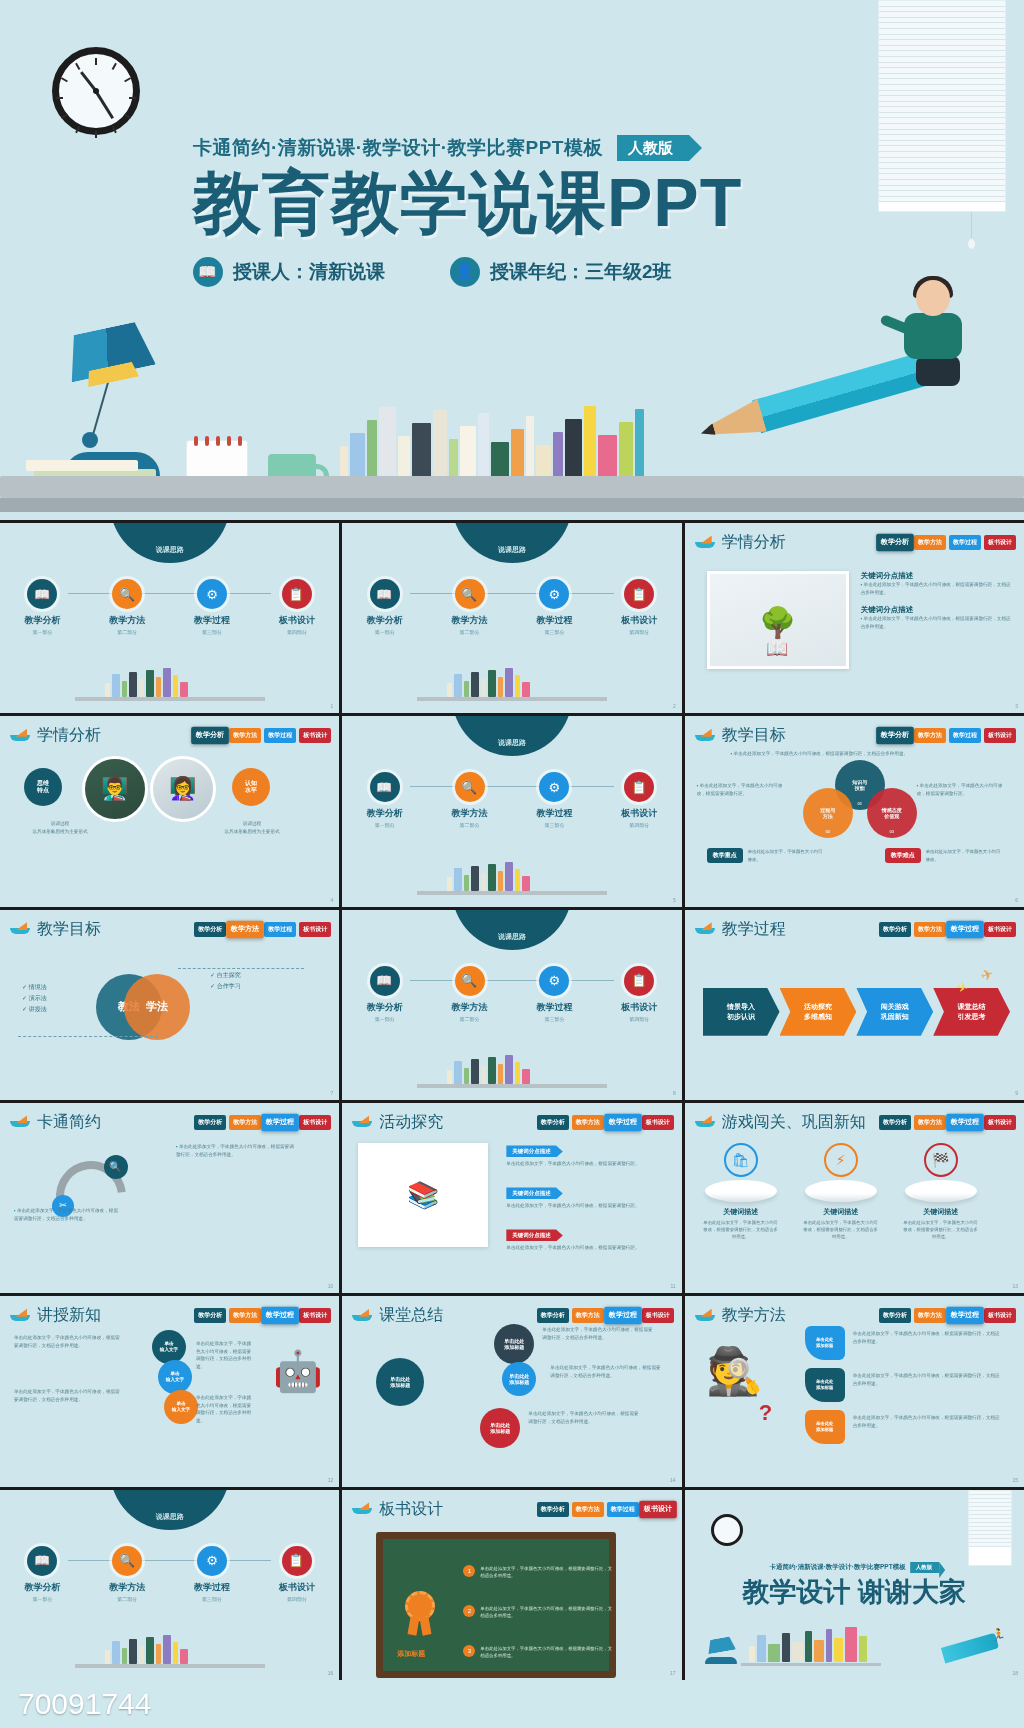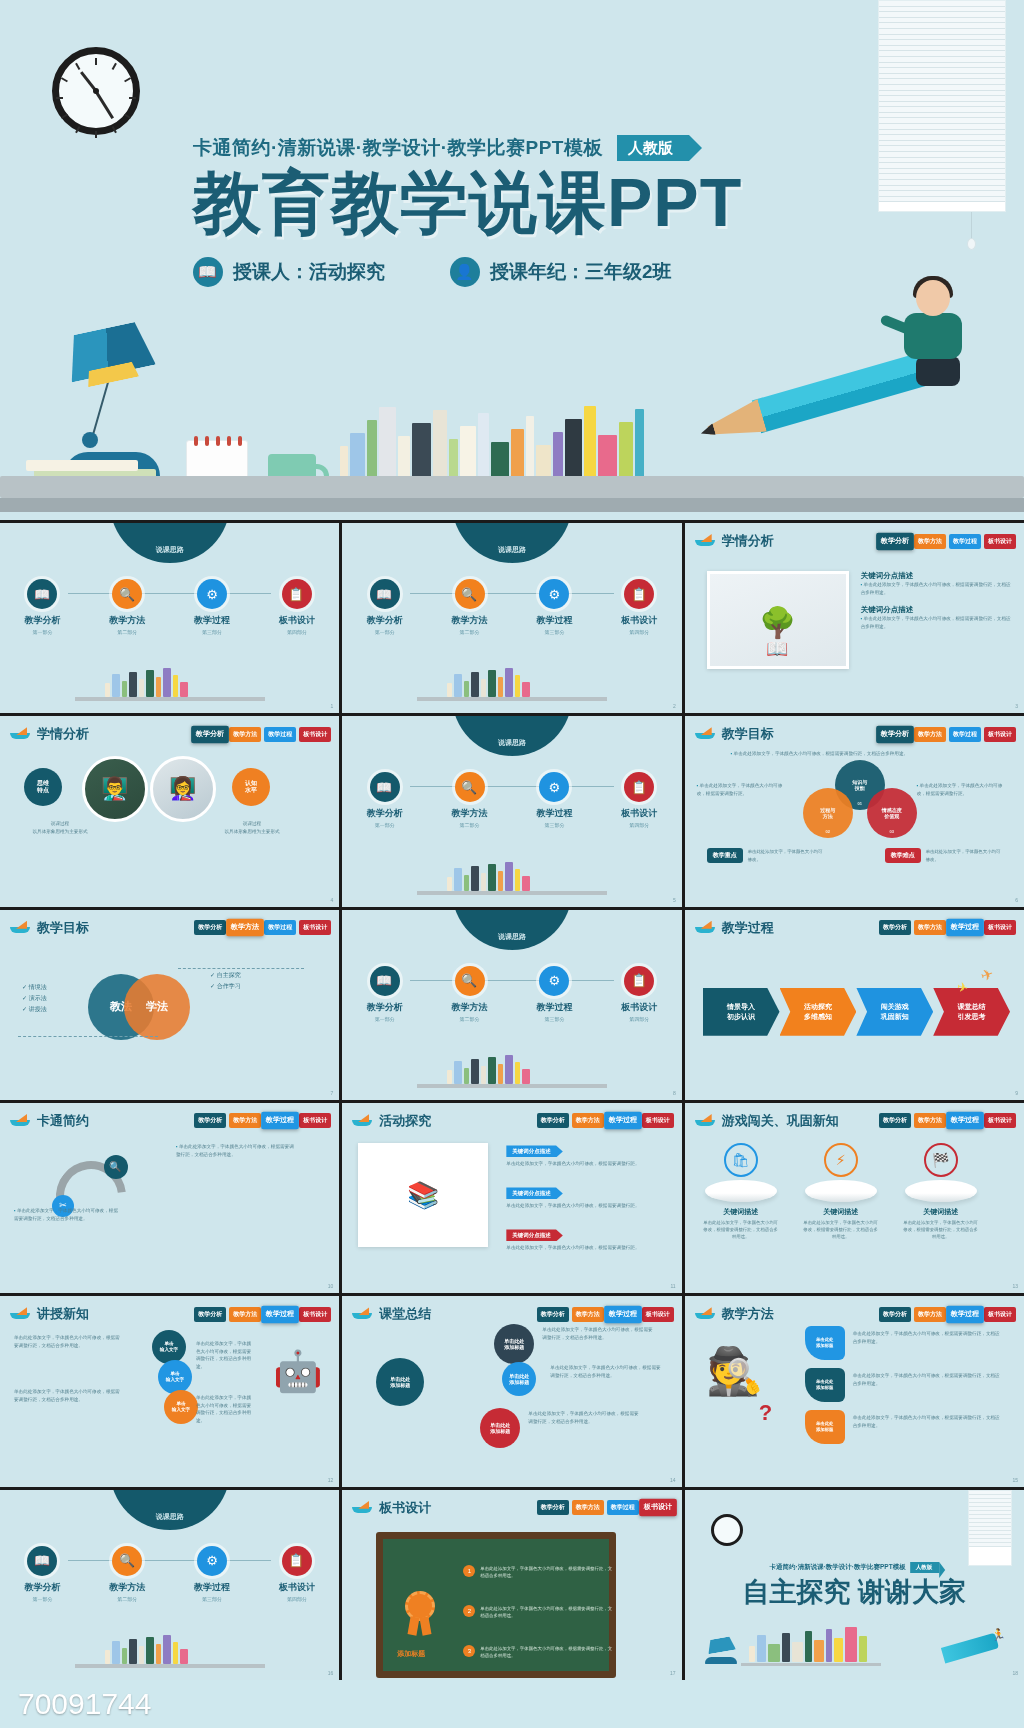--- a/index.html
+++ b/index.html
@@ -105,21 +105,21 @@
           display:grid; grid-template-columns:repeat(3,1fr); grid-template-rows:repeat(6,1fr);
           gap:3px; background:#1b1b1b; padding:3px 0 0 0; }
   .slide { position:relative; background:#cfe6ec; overflow:hidden; }
 
   .s-head { position:absolute; left:10px; top:9px; right:8px; display:flex; align-items:center; }
   .s-boat { width:20px; height:12px; margin-right:7px; position:relative; flex:0 0 auto; }
   .s-boat .hull { position:absolute; left:0; bottom:1px; width:20px; height:6px; background:#2ab2cf;
                   border-radius:0 0 8px 8px; }
   .s-boat .sail { position:absolute; left:6px; bottom:5px; width:11px; height:8px; background:#f28a2e;
                   clip-path:polygon(100% 0,100% 100%,0 100%); }
-  .s-title { font-size:13px; font-weight:bold; color:#1b5d74; white-space:nowrap; }
+  .s-title { font-size:16px; font-weight:normal; color:#1b5d74; white-space:nowrap; }
   .s-tabs { margin-left:auto; display:flex; gap:3px; }
   .s-tab { font-size:6px; font-weight:bold; color:#fff; padding:3px 4px; border-radius:2px; white-space:nowrap; }
   .s-tab.t0 { background:#14596b; } .s-tab.t1 { background:#ef8022; }
   .s-tab.t2 { background:#2196e3; } .s-tab.t3 { background:#c62b35; }
   .s-tab.big { transform:scale(1.18); transform-origin:center; box-shadow:0 1px 3px rgba(0,0,0,.25); }
   .s-no { position:absolute; right:6px; bottom:4px; font-size:5px; color:#7fa3ad; }
 
   
   .nav-arc { position:absolute; left:50%; top:-30px; transform:translateX(-50%);
              width:120px; height:70px; background:#14596b; border-radius:0 0 70px 70px; }
@@ -158,21 +158,21 @@
           clip-path:polygon(0 0,84% 0,100% 50%,84% 100%,0 100%,14% 50%); }
   .chev:first-child { clip-path:polygon(0 0,84% 0,100% 50%,84% 100%,0 100%); }
   .chev.k0{background:#14596b;} .chev.k1{background:#f2811d;}
   .chev.k2{background:#1f93e0;} .chev.k3{background:#c62b35;}
 
   
   .venn { position:absolute; left:80px; top:64px; width:110px; height:66px; }
   .venn .a,.venn .b { position:absolute; top:0; width:66px; height:66px; border-radius:50%;
                       display:flex; align-items:center; justify-content:center;
                       color:#fff; font-size:11px; font-weight:bold; }
-  .venn .a { left:8px; background:rgba(32,109,131,.92); }
+  .venn .a { left:16px; background:rgba(32,109,131,.92); }
   .venn .b { left:44px; background:rgba(232,124,48,.88); }
   .chk { font-size:6px; color:#2c6b7e; line-height:1.9; }
 
   
   .pod { position:absolute; width:76px; text-align:center; }
   .pod .ring { width:34px; height:34px; border-radius:50%; margin:0 auto 3px; border:2px solid; }
   .pod .disc { width:72px; height:22px; margin:0 auto; border-radius:50%;
                background:linear-gradient(180deg,#fff 0 60%,#dbe3e6 100%); box-shadow:0 3px 4px rgba(0,0,0,.1); }
   .pod .lb { font-size:7px; font-weight:bold; color:#14596b; margin-top:5px; }
   .pod .tx { font-size:4.4px; color:#57838f; line-height:1.6; margin-top:2px; }
@@ -286,21 +286,21 @@
 
     <div class="hero-text">
       <div class="sub-row">
         <div class="subtitle">卡通简约·清新说课·教学设计·教学比赛PPT模板</div>
         <div class="edition-ribbon">人教版</div>
       </div>
       <div class="main-title">教育教学说课PPT</div>
       <div class="meta-row">
         <div class="meta-item">
           <div class="meta-ic">📖</div>
-          <div class="meta-tx">授课人：活动探究</div>
+          <div class="meta-tx">授课人：清新说课</div>
         </div>
         <div class="meta-item">
           <div class="meta-ic">👤</div>
           <div class="meta-tx">授课年纪：三年级2班</div>
         </div>
       </div>
     </div>
 
     <div class="lamp">
       <div class="arm"></div>
@@ -950,21 +950,21 @@
           <div class="sl"></div>
           <div class="sl"></div>
           <div class="sl"></div>
           <div class="sl"></div>
         </div>
               <div class="fin-clock"></div>
               <div class="fin-sub">
                 <span class="t">卡通简约·清新说课·教学设计·教学比赛PPT模板</span>
                 <span class="rb">人教版</span>
               </div>
-              <div class="fin-title">自主探究  谢谢大家</div>
+              <div class="fin-title">教学设计  谢谢大家</div>
               <div style="position:absolute;left:18px;bottom:16px;width:40px;height:26px;">
                 <div style="position:absolute;left:4px;top:0;width:28px;height:14px;background:#2b95bd;
                   clip-path:polygon(16% 0,84% 0,100% 100%,0 100%);transform:rotate(-10deg);"></div>
                 <div style="position:absolute;left:2px;bottom:0;width:32px;height:7px;background:#1e7399;border-radius:16px 16px 2px 2px;"></div>
               </div>
               <div style="position:absolute;left:64px;bottom:14px;width:120px;height:28px;">
                 <div style="position:absolute;left:-8px;bottom:0;width:140px;height:3px;background:#b8c2c6;"></div>
           <div class="mb" style="left:0px;width:6px;height:16px;background:#f2e9d4;"></div>
           <div class="mb" style="left:8px;width:9px;height:27px;background:#9ec6e8;"></div>
           <div class="mb" style="left:19px;width:12px;height:18px;background:#8bbf7e;"></div>

